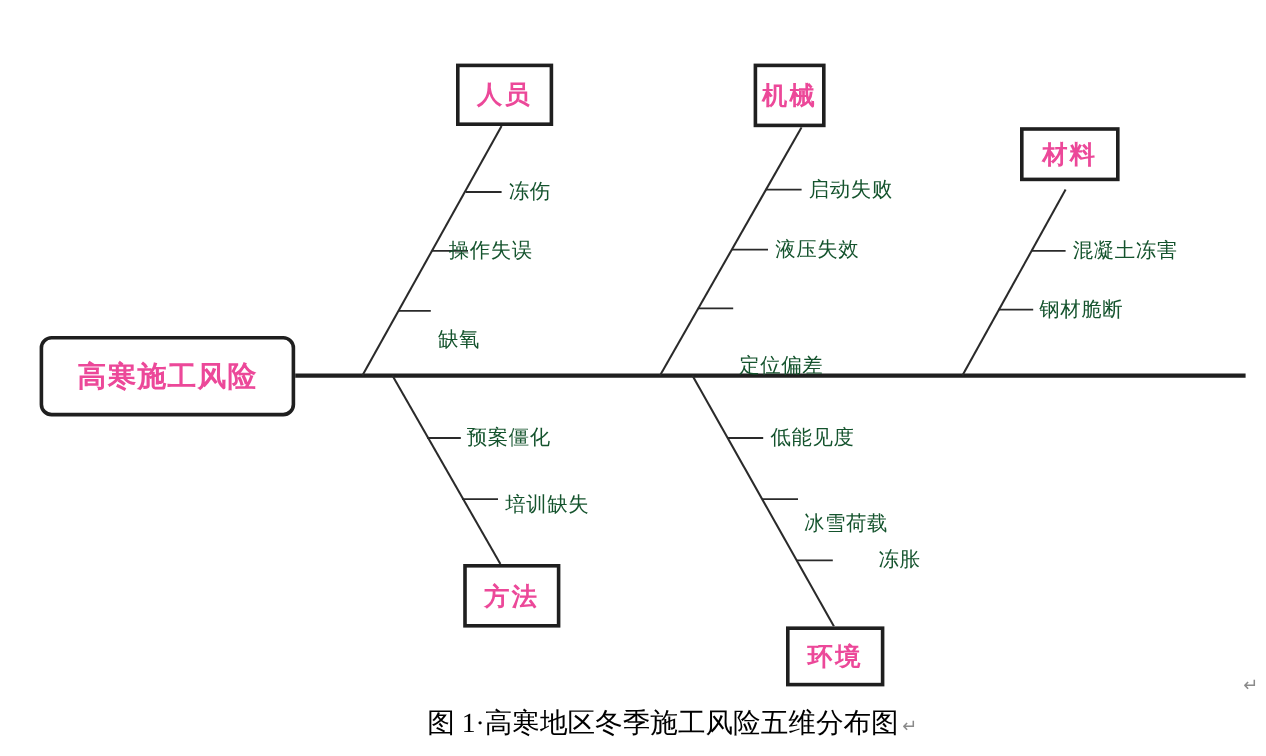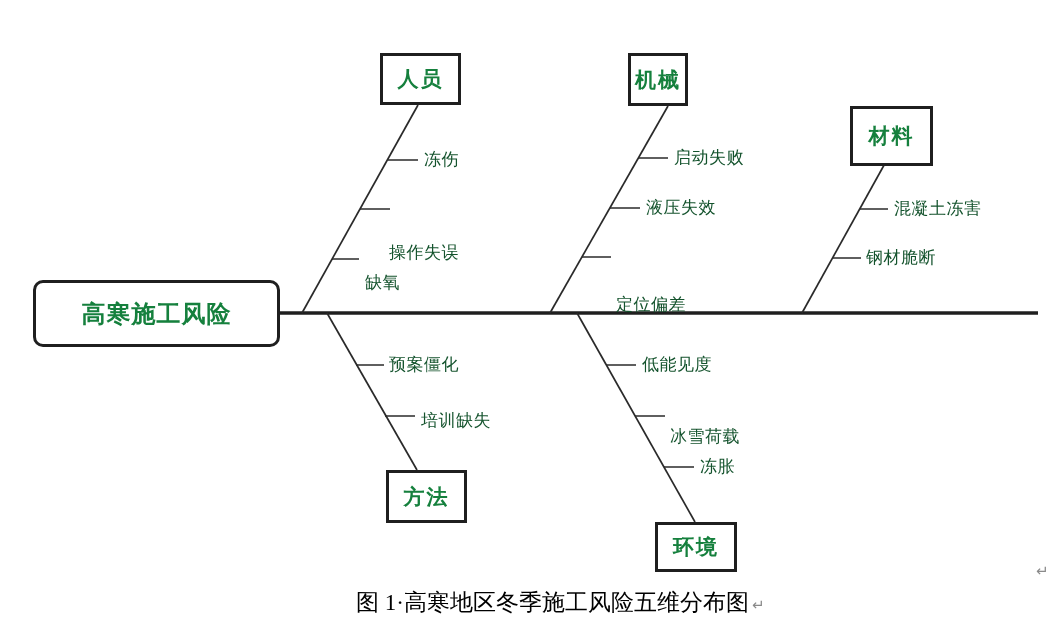--- a/index.html
+++ b/index.html
@@ -17,21 +17,21 @@
   .tick    { stroke: #2a2a2a; stroke-width: 1.5; }
 
   .box {
     position: absolute;
     display: flex;
     align-items: center;
     justify-content: center;
     background: #ffffff;
     border: 3px solid #1f1f1f;
     box-sizing: border-box;
-    color: #15803d;
+    color: #ec4899;
     font-weight: bold;
   }
   .box.head {
     border-width: 3.5px;
     border-radius: 10px;
     font-size: 24px;
     letter-spacing: 1px;
   }
   .box.cat { font-size: 21px; letter-spacing: 2px; }
 
@@ -93,57 +93,57 @@
     <line class="tick" x1="832" y1="258" x2="861" y2="258"></line>
 
     <line class="tick" x1="356" y1="365" x2="384" y2="365"></line>
     <line class="tick" x1="385" y1="416" x2="415" y2="416"></line>
 
     <line class="tick" x1="606" y1="365" x2="636" y2="365"></line>
     <line class="tick" x1="635" y1="416" x2="665" y2="416"></line>
     <line class="tick" x1="664" y1="467" x2="694" y2="467"></line>
   </svg>
 
-  <div class="box head" style="left:33px; top:280px; width:247px; height:67px;justify-content:center;">
+  <div class="box head" style="left:33px; top:280px; width:213px; height:67px;justify-content:center;">
     <span>高寒施工风险</span>
   </div>
 
   <div class="box cat" style="left:380px; top:53px; width:81px; height:52px;">
     <span>人员</span>
   </div>
   <div class="box cat" style="left:628px; top:53px; width:60px; height:53px;">
     <span>机械</span>
   </div>
-  <div class="box cat" style="left:850px; top:106px; width:83px; height:60px;">
+  <div class="box cat" style="left:850px; top:106px; width:83px; height:45px;">
     <span>材料</span>
   </div>
   <div class="box cat" style="left:386px; top:470px; width:81px; height:53px;">
     <span>方法</span>
   </div>
   <div class="box cat" style="left:655px; top:522px; width:82px; height:50px;">
     <span>环境</span>
   </div>
 
   <span class="item" style="left:424px; top:151px;">冻伤</span>
-  <span class="item" style="left:389px; top:200px;margin-top:44px;">操作失误</span>
+  <span class="item" style="left:374px; top:200px;">操作失误</span>
   <span class="item" style="left:365px; top:250px;margin-top:24px;">缺氧</span>
 
   <span class="item" style="left:674px; top:149px;">启动失败</span>
   <span class="item" style="left:646px; top:199px;">液压失效</span>
   <span class="item" style="left:616px; top:248px;margin-top:48px;">定位偏差</span>
 
   <span class="item" style="left:894px; top:200px;">混凝土冻害</span>
   <span class="item" style="left:866px; top:249px;">钢材脆断</span>
 
   <span class="item" style="left:389px; top:356px;">预案僵化</span>
   <span class="item" style="left:421px; top:398px;margin-top:14px;">培训缺失</span>
 
   <span class="item" style="left:642px; top:356px;">低能见度</span>
   <span class="item" style="left:670px; top:407px;margin-top:21px;">冰雪荷载</span>
-  <span class="item" style="left:700px; top:458px;">冻胀</span>
+  <span class="item" style="left:732px; top:458px;">冻胀</span>
 
   <div class="caption">
     <span>图 1·高寒地区冬季施工风险五维分布图</span><span class="ret-mark">↵</span>
   </div>
 
   <span class="ret-mark floating">↵</span>
 
 </div>
 
 </body></html>

